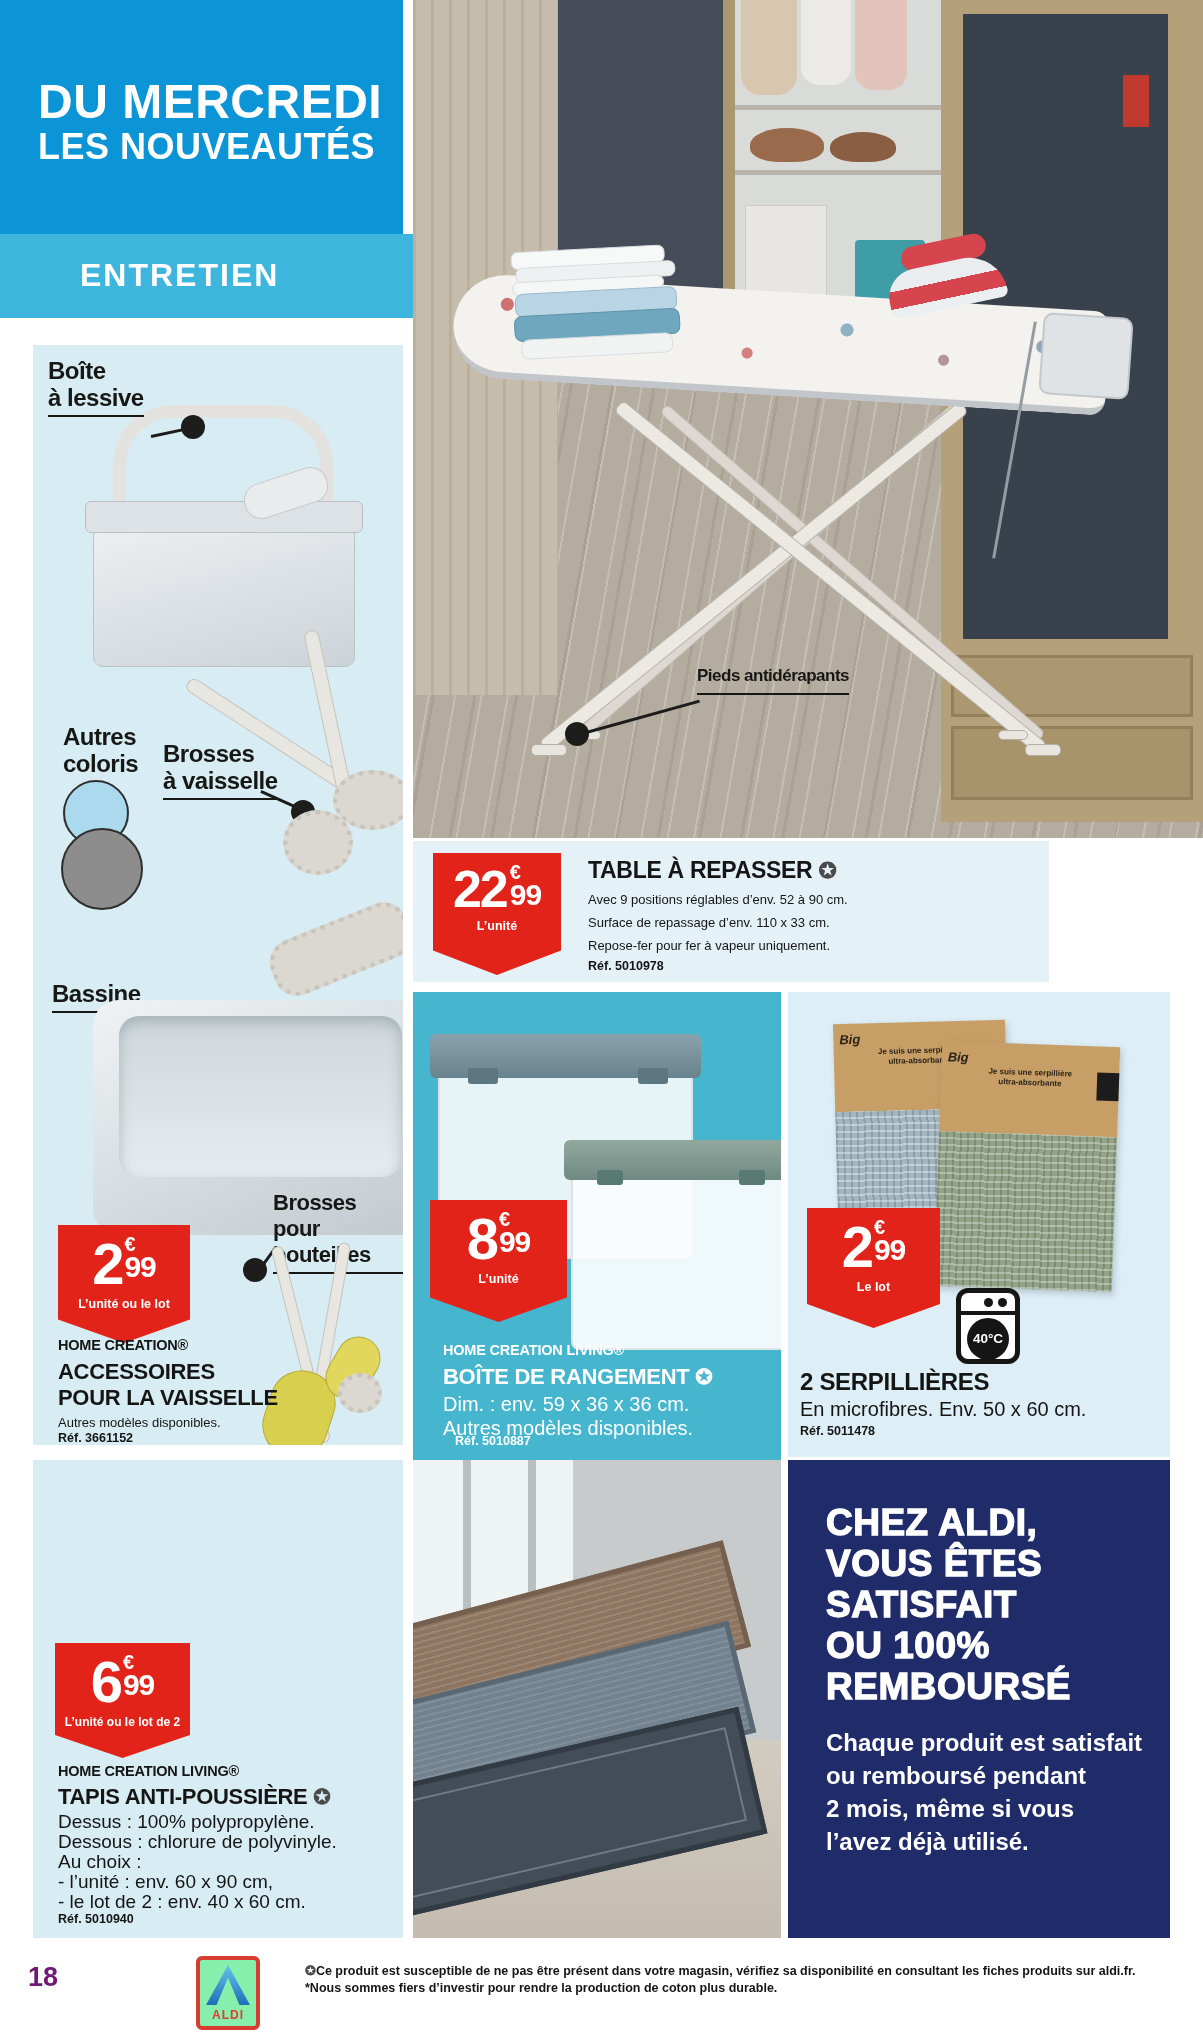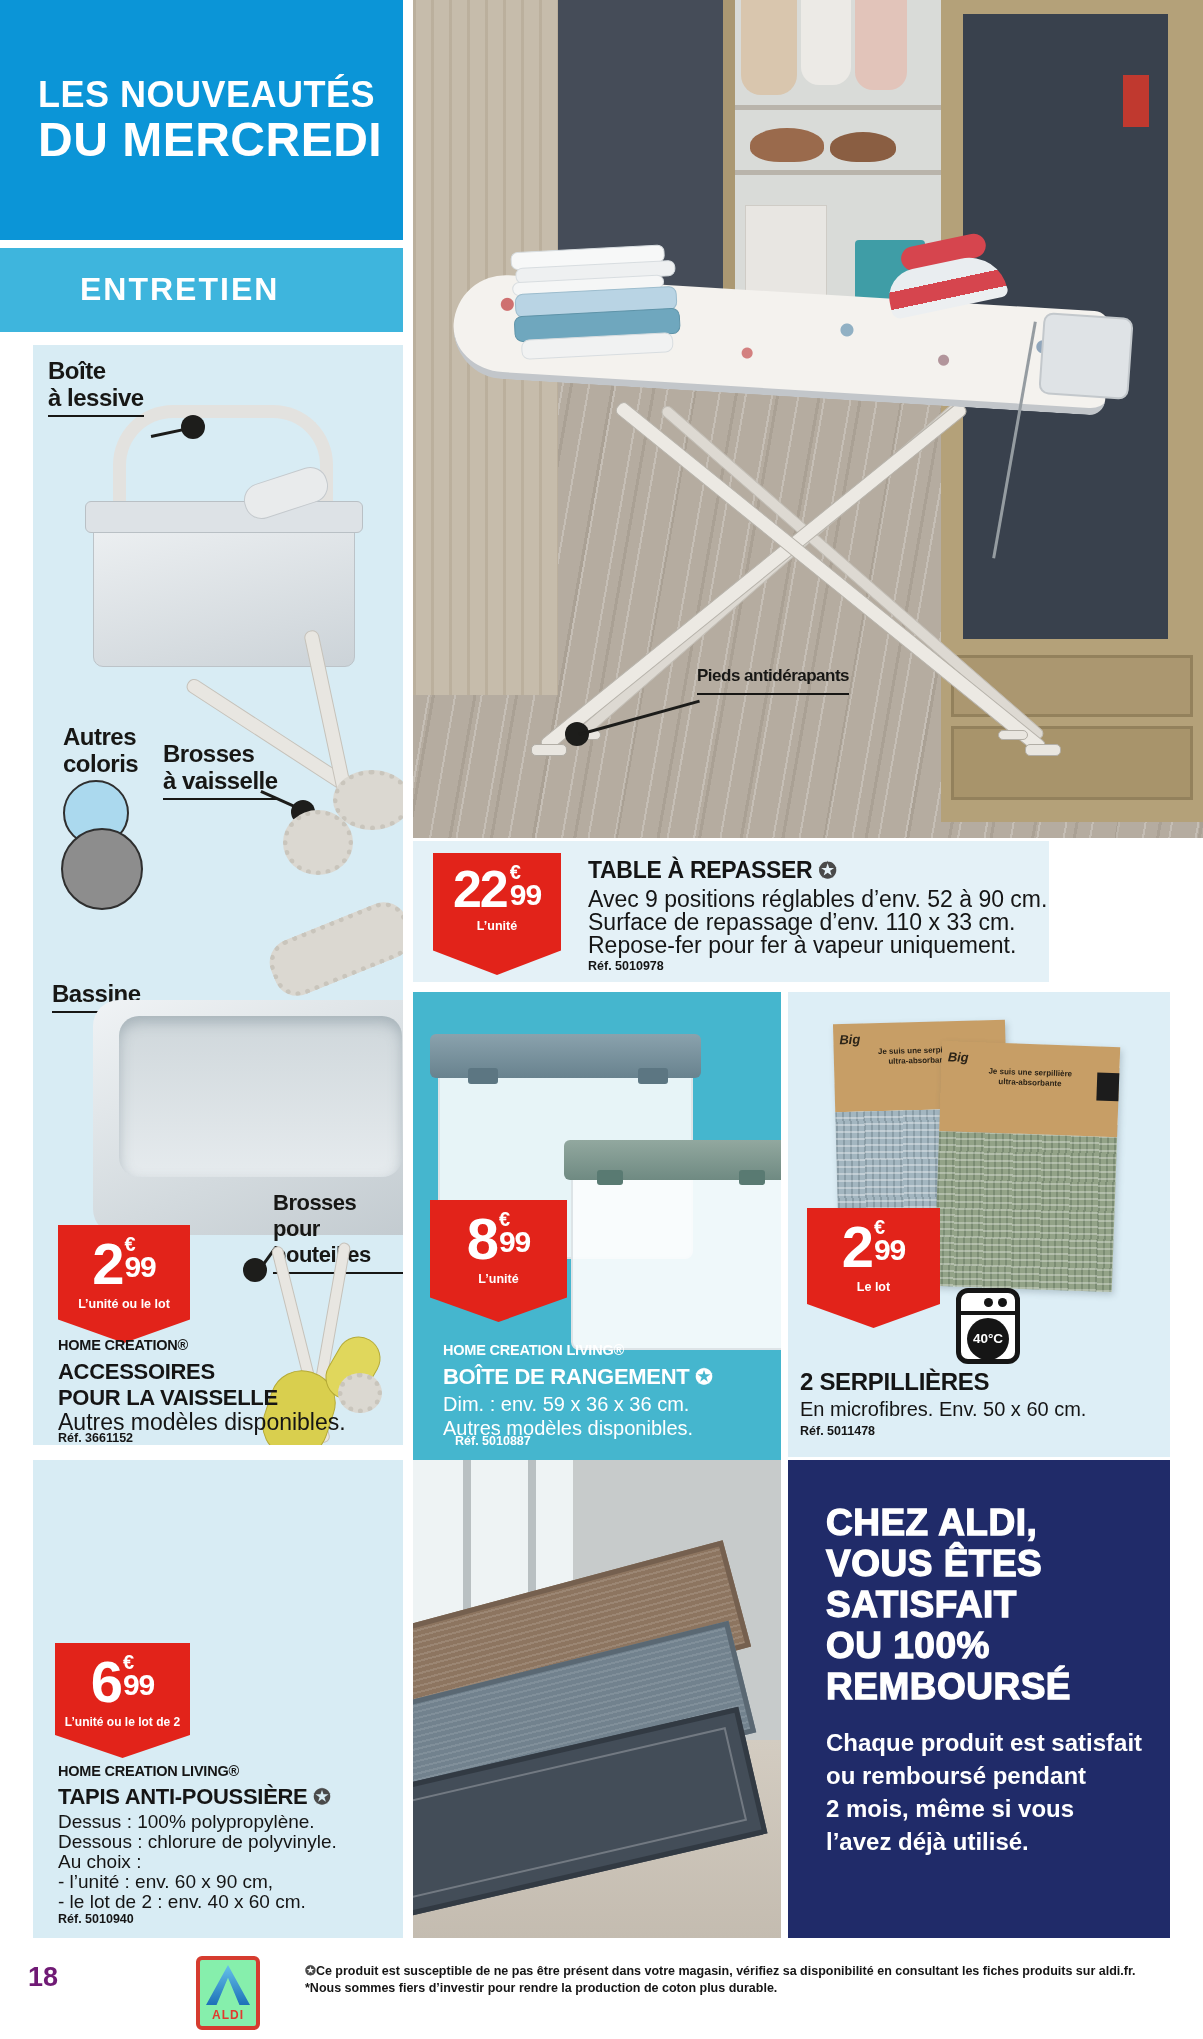--- a/index.html
+++ b/index.html
@@ -18,21 +18,21 @@
   .badge .unit{font-size:12.5px;font-weight:700;margin-top:4px;white-space:nowrap;}
   
   .callout{position:absolute;font-weight:800;font-size:24px;line-height:27px;color:#171715;
            letter-spacing:-0.5px;display:inline-block;border-bottom:2.5px solid #171715;padding-bottom:4px;}
   .noline{border-bottom:none;}
   .cl{position:absolute;height:2.5px;background:#1c1c1a;transform-origin:left center;}
   .dot{position:absolute;background:#1d1d1b;border-radius:50%;width:24px;height:24px;}
   
   .brand{font-size:14.5px;font-weight:800;letter-spacing:-0.2px;}
   .pname{font-size:22px;font-weight:800;letter-spacing:-0.3px;white-space:nowrap;}
-  .pdesc{font-size:23px;line-height:23px;font-weight:500;}
+  .pdesc{font-size:13px;line-height:23px;font-weight:500;}
   .pref{font-size:12.5px;font-weight:600;}
   .white{color:#fff;}
   .star{color:#4a4a4a;font-size:0.95em;}
   .star.w{color:#fff;}
   .leg{position:absolute;background:#ece9e3;border:1px solid #b7b3ab;border-radius:6px;transform-origin:left center;}
   .leg.rear{background:#ddd9d2;border-color:#c2beb6;}
   .foot{position:absolute;background:#e9e6e0;border:1px solid #b2aea6;border-radius:5px;}
   .fuzzy{position:absolute;background:#dbd8d1;border:5px dotted #c9c5bc;border-radius:50%;}
   .bar{position:absolute;background:#e8e6e1;border:1px solid #c6c2ba;border-radius:7px;transform-origin:left center;}
   .sat-title{font-size:37px;font-weight:900;line-height:41px;color:#fff;letter-spacing:0.5px;-webkit-text-stroke:1.3px #fff;}
@@ -43,25 +43,25 @@
   .packbrand{font-weight:900;font-size:13px;font-style:italic;}
   .packtxt{font-size:8px;font-weight:700;text-align:center;line-height:10px;}
 </style>
 </head>
 <body>
 
 <div id="page">
 
   <div class="abs" style="left:0;top:0;width:403px;height:240px;background:#0b95d7;">
     <div class="abs" style="left:38px;top:76px;color:#fff;">
+      <div style="font-size:48px;font-weight:900;letter-spacing:0.5px;line-height:52px;">DU MERCREDI</div>
       <div style="font-size:36px;font-weight:800;letter-spacing:0.5px;line-height:38px;">LES NOUVEAUTÉS</div>
-      <div style="font-size:48px;font-weight:900;letter-spacing:0.5px;line-height:52px;">DU MERCREDI</div>
-    </div>
-  </div>
-  <div class="abs" style="left:0;top:248px;width:403px;height:84px;background:#3eb5dd;">
+    </div>
+  </div>
+  <div class="abs" style="left:0;top:234px;width:403px;height:84px;background:#3eb5dd;padding-left:37px;">
     <div class="abs" style="left:80px;top:23px;color:#fff;font-size:32px;font-weight:900;letter-spacing:2px;">ENTRETIEN</div>
   </div>
 
   <div class="abs" style="left:413px;top:0;width:790px;height:838px;background:#cdd2d6;overflow:hidden;">
     <div class="abs" style="left:0;top:330px;width:790px;height:508px;background:#b5aca0;
                 background-image:repeating-linear-gradient(100deg,rgba(255,255,255,.22) 0 2px,transparent 2px 26px),repeating-linear-gradient(100deg,rgba(90,80,65,.12) 0 3px,transparent 3px 41px);"></div>
     <div class="abs" style="left:0;top:0;width:145px;height:695px;background:#c6bcab;
                 background-image:repeating-linear-gradient(90deg,rgba(120,100,70,.14) 0 3px,transparent 3px 18px);"></div>
     <div class="abs" style="left:145px;top:0;width:165px;height:345px;background:#454c58;border-right:12px solid #ab9872;"></div>
     <div class="abs" style="left:322px;top:0;width:206px;height:332px;background:#d9dbd8;">

